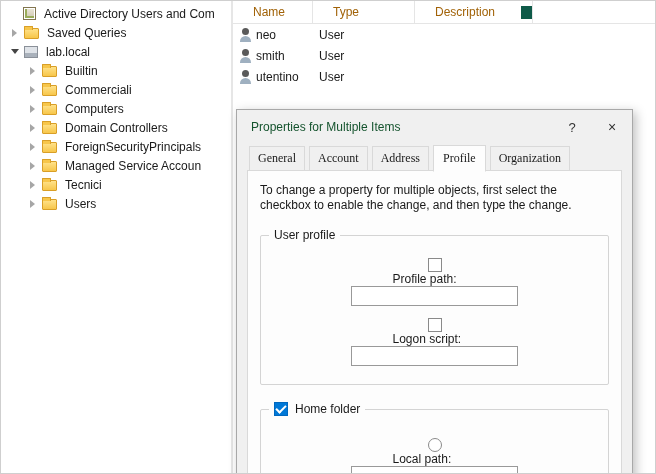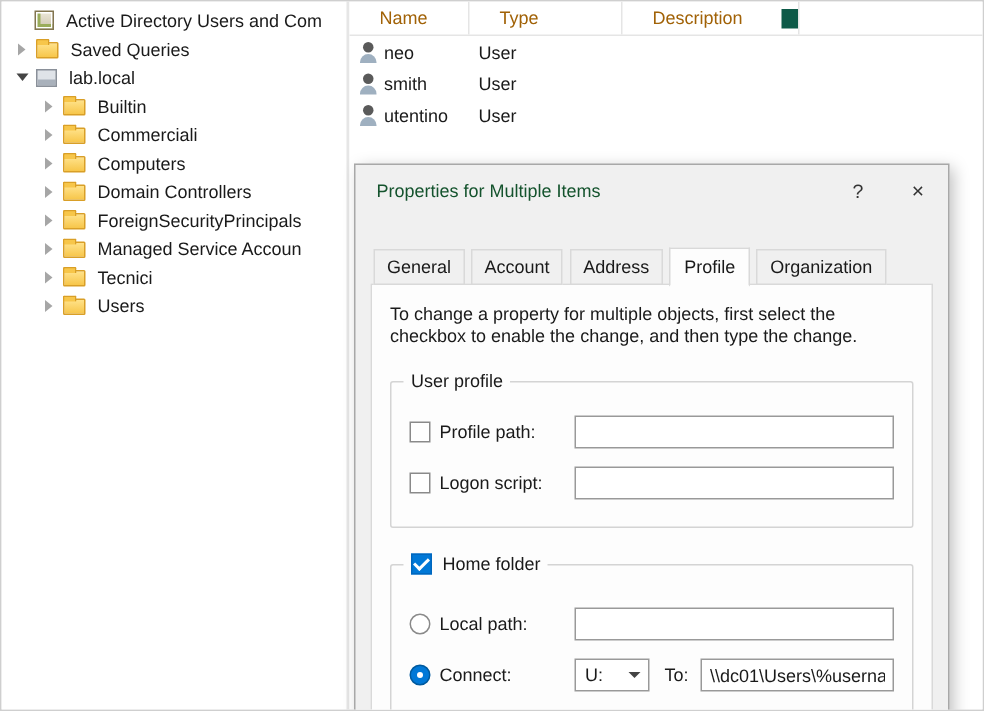--- a/index.html
+++ b/index.html
@@ -46,30 +46,30 @@
   .user-icon { position:relative; width:13px; height:14px; margin-right:4px; flex:0 0 13px; }
   .user-icon::before { content:""; position:absolute; top:0; left:3px; width:7px; height:7px; border-radius:50%; background:#5a5a5a; }
   .user-icon::after { content:""; position:absolute; bottom:0; left:1px; width:11px; height:6px; border-radius:6px 6px 0 0; background:#9fb0c0; }
 
   
   .dialog { position:absolute; left:235px; top:108px; width:397px; height:420px; background:#f0f0f0; border:1px solid #a8a8a8; box-shadow:3px 3px 10px rgba(0,0,0,.25); }
   .titlebar { display:flex; align-items:center; height:34px; }
   .dlg-title { flex:1; padding-left:14px; color:#14532d; }
   .tb-btn { width:40px; height:34px; display:flex; align-items:center; justify-content:center; font-size:13px; color:#333; cursor:default; }
   .tb-btn.close { font-size:14px; }
-  .tabstrip { position:relative; margin:20px 10px 0; padding-left:2px; z-index:3; }
+  .tabstrip { position:relative; margin:0 10px 0; padding-left:2px; z-index:3;font-family:Liberation Serif, serif; }
   .tab { display:inline-block; padding:4px 8px; background:#f0f0f0; border:1px solid #d9d9d9; margin-right:1px; position:relative; top:1px; cursor:default; }
   .tab.active { background:#fdfdfd; border-bottom-color:#fdfdfd; padding:5px 9px; z-index:4; }
   .tabpage { position:relative; margin:-1px 10px 0; background:#fdfdfd; border:1px solid #d9d9d9; height:382px; padding:6px 10px; z-index:1; }
   .intro { margin:6px 2px 0; line-height:15px; max-width:362px; }
   .group { position:relative; border:1px solid #d4d4d4; border-radius:2px; margin:22px 2px 0; padding:12px 12px 6px; }
   .group-label { position:absolute; top:-8px; left:8px; background:#fdfdfd; padding:0 5px; display:flex; align-items:center; }
   .group.home { margin-top:24px; padding-bottom:14px; }
   .group-label .cb { margin-right:7px; }
-  .frow { display:flex; align-items:center; margin:10px 0 12px; }
+  .frow { display:flex; align-items:center; margin:10px 0 12px;flex-direction:column; }
   .group.home .frow:first-of-type { margin-top:16px; }
   .cb { width:14px; height:14px; background:#fff; border:1px solid #8a8a8a; flex:0 0 14px; }
   .cb.checked { background:#0078d7; border-color:#0067be; }
   .cb.checked::after { content:""; display:block; width:8px; height:4px; border-left:2px solid #fff; border-bottom:2px solid #fff; transform:rotate(-45deg); margin:2px 0 0 1px; }
   .radio { width:14px; height:14px; border:1px solid #8a8a8a; border-radius:50%; background:#fff; flex:0 0 14px; position:relative; }
   .radio.selected { background:#0078d7; border-color:#005a9e; }
   .radio.selected::after { content:""; position:absolute; left:4px; top:4px; width:4px; height:4px; border-radius:50%; background:#fff; }
   .flbl { margin:0 6px; width:84px; }
   .txt { flex:1; min-width:0; height:22px; border:1px solid #999; background:#fff; padding:2px 5px; font-family:"Liberation Sans","DejaVu Sans",sans-serif; font-size:12px; color:#1a1a1a; }
   .dropdown { width:50px; height:22px; display:flex; align-items:center; border:1px solid #999; background:#fff; cursor:default; }

